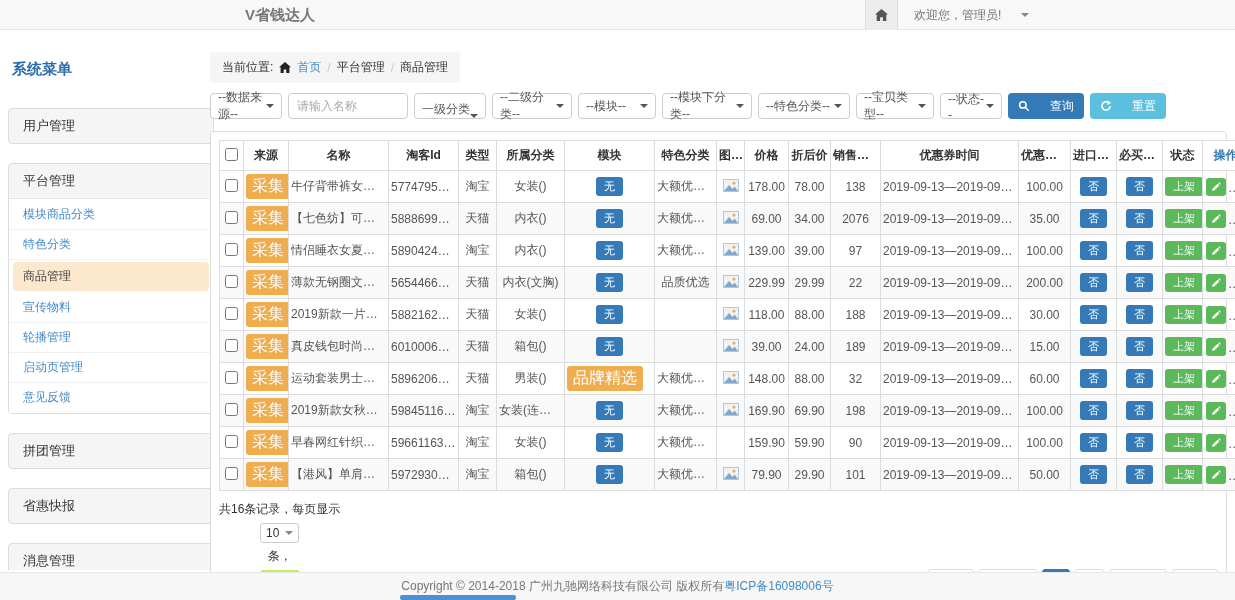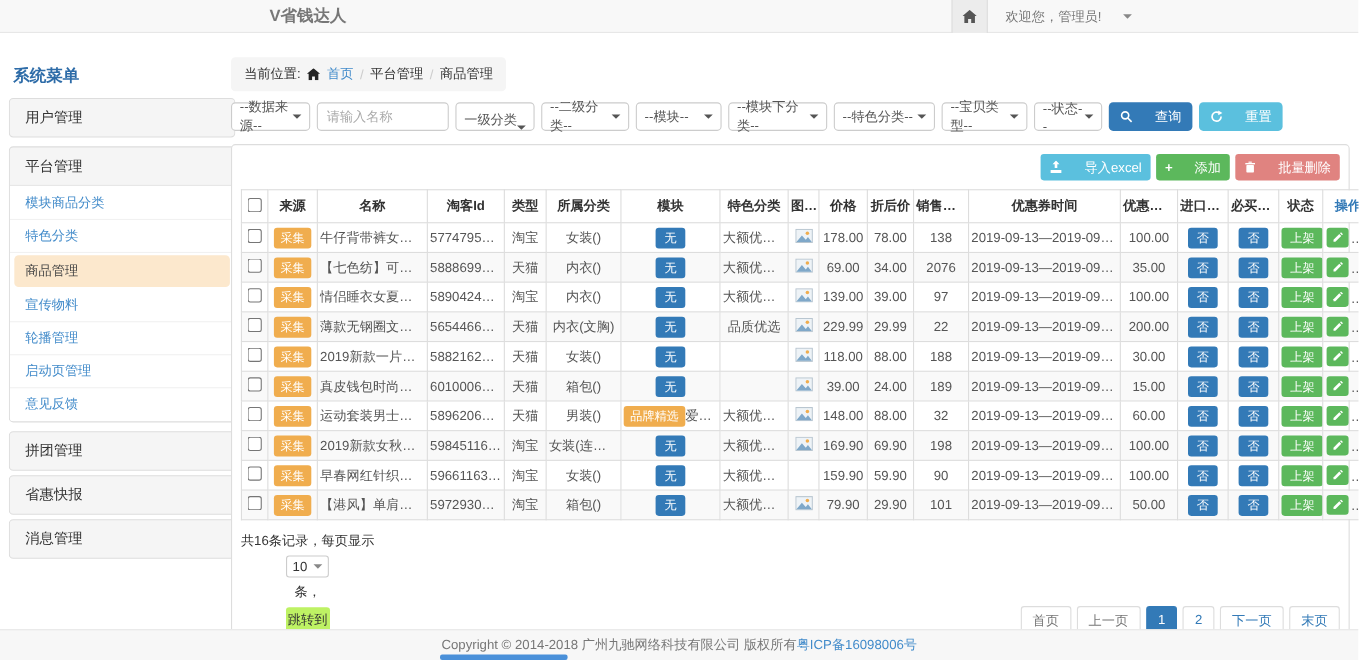--- a/index.html
+++ b/index.html
@@ -12,21 +12,21 @@
   .topbar { height:30px; background:#f8f8f8; border-bottom:1px solid #e7e7e7; position:relative; }
   .brand { position:absolute; left:245px; top:0; line-height:30px; font-size:15px; color:#777;font-weight:bold; }
   .top-right { position:absolute; left:865px; top:0; height:30px; display:flex; align-items:stretch; }
   .home-box { width:33px; background:#ececec; border-left:1px solid #ddd; border-right:1px solid #ddd;
               display:flex; align-items:center; justify-content:center; cursor:pointer; }
   .user-menu { display:flex; align-items:center; gap:20px; padding:0 16px; color:#777; cursor:pointer; }
   .caret { width:0; height:0; border-left:4px solid transparent; border-right:4px solid transparent; border-top:4px solid #888; display:inline-block; }
   
   .sidebar { position:absolute; left:8px; top:52px; width:206px; height:518px; overflow:hidden; }
   .side-title { color:#2e6ca8; font-size:15px; font-weight:bold; padding:8px 4px 10px; }
-  .sgroup { border:1px solid #ddd; border-radius:4px; margin-bottom:8px; overflow:hidden; background:#f5f5f5; }
+  .sgroup { border:1px solid #ddd; border-radius:4px; margin-bottom:8px; overflow:hidden; background:#f5f5f5;margin-top:19px; }
   .sgroup.tight { margin-bottom:4px; }
   .sgroup-head { padding:8px 14px; font-size:13px; color:#333; cursor:pointer; }
   .submenu { background:#fff; border-top:1px solid #e5e5e5; padding:1px 0; }
   .subitem { display:block; padding:6px 14px; color:#428bca; font-size:12px; border-bottom:1px solid #f1f1f1; cursor:pointer; text-decoration:none; }
   .subitem:last-child { border-bottom:none; }
   .subitem.active { background:#fce8cd; border-radius:4px; margin:2px 4px; padding:6px 10px; color:#444; border-bottom:none; }
   
   .main { position:absolute; left:210px; top:40px; width:1017px; }
   .breadcrumb { display:inline-flex; align-items:center; gap:6px; background:#f5f5f5; border-radius:4px;
                 padding:7px 12px; font-size:12px; color:#333; margin-top:12px; }
@@ -47,21 +47,21 @@
   .btn.sm { height:24px; border-radius:3px; padding:0 8px; }
   
   .panel { margin-top:12px; border:1px solid #ddd; border-radius:4px; padding:8px; background:#fff; }
   .toolbar { display:flex; justify-content:flex-end; gap:5px; margin-bottom:8px; }
   table { width:100%; border-collapse:collapse; table-layout:fixed; font-size:12px; }
   th, td { border:1px solid #ddd; text-align:center; padding:3px 2px; white-space:nowrap; overflow:hidden; text-overflow:ellipsis; }
   th { font-weight:bold; color:#333; padding:6px 2px; background:#fff; }
   th.op-head { color:#337ab7; }
   tbody td { color:#555; height:27px; }
   tbody tr:nth-child(even) { background:#f9f9f9; }
-  .badge-orange { background:#f0ad4e; color:#fff; border-radius:3px; padding:2px 6px; font-size:11px; display:inline-block; }
+  .badge-orange { background:#f0ad4e; color:#fff; border-radius:3px; padding:2px 6px; font-size:16px; display:inline-block; }
   .badge-blue { background:#337ab7; color:#fff; border-radius:3px; padding:2px 8px; font-size:11px; display:inline-block; }
   .mini { border:none; border-radius:3px; color:#fff; font-size:11px; padding:2px 8px; cursor:pointer; }
   .mini.blue { background:#337ab7; }
   .mini.green { background:#5cb85c; }
   .opbtn { border:none; border-radius:3px; width:20px; height:18px; display:inline-flex; align-items:center; justify-content:center; cursor:pointer; margin:0 1px; }
   .opbtn.edit { background:#5cb85c; }
   .opbtn.del { background:#d9534f; }
   
   .pager-row { display:flex; justify-content:space-between; align-items:center; margin-top:10px; font-size:12px; color:#333; }
   .pager-left { display:flex; align-items:center; gap:5px;flex-direction:column; }
@@ -184,41 +184,20 @@
     <button class="btn info">
       <svg width="12" height="12" viewBox="0 0 16 16">
           <path d="M13.5 8A5.5 5.5 0 1 1 11 3.4" fill="none" stroke="#fff" stroke-width="2"></path>
           <polygon points="10,0.5 15,3.5 10,6.5" fill="#fff"></polygon>
         </svg>
       <span>重置</span>
     </button>
   </div>
 
   <div class="panel">
-    <div class="toolbar">
-      <button class="btn info sm">
-        <svg width="12" height="12" viewBox="0 0 16 16" fill="#fff">
-            <path d="M8 0l4.2 4.5H9.6V9H6.4V4.5H3.8z"></path>
-            <path d="M1.5 11.5h13V15h-13z"></path>
-          </svg>
-        <span>导入excel</span>
-      </button>
-      <button class="btn success sm">
-        <span style="font-weight:bold;">+</span>
-        <span>添加</span>
-      </button>
-      <button class="btn danger-soft sm">
-        <svg width="11" height="12" viewBox="0 0 16 16" fill="#fff">
-            <rect x="3" y="5" width="10" height="10" rx="1"></rect>
-            <rect x="1.6" y="2.4" width="12.8" height="1.9"></rect>
-            <rect x="5.8" y="0.6" width="4.4" height="1.5"></rect>
-          </svg>
-        <span>批量删除</span>
-      </button>
-    </div>
 
     <table>
       <colgroup id="cols">
           <col style="width: 24px;">
           <col style="width: 45px;">
           <col style="width: 100px;">
           <col style="width: 70px;">
           <col style="width: 38px;">
           <col style="width: 68px;">
           <col style="width: 90px;">

